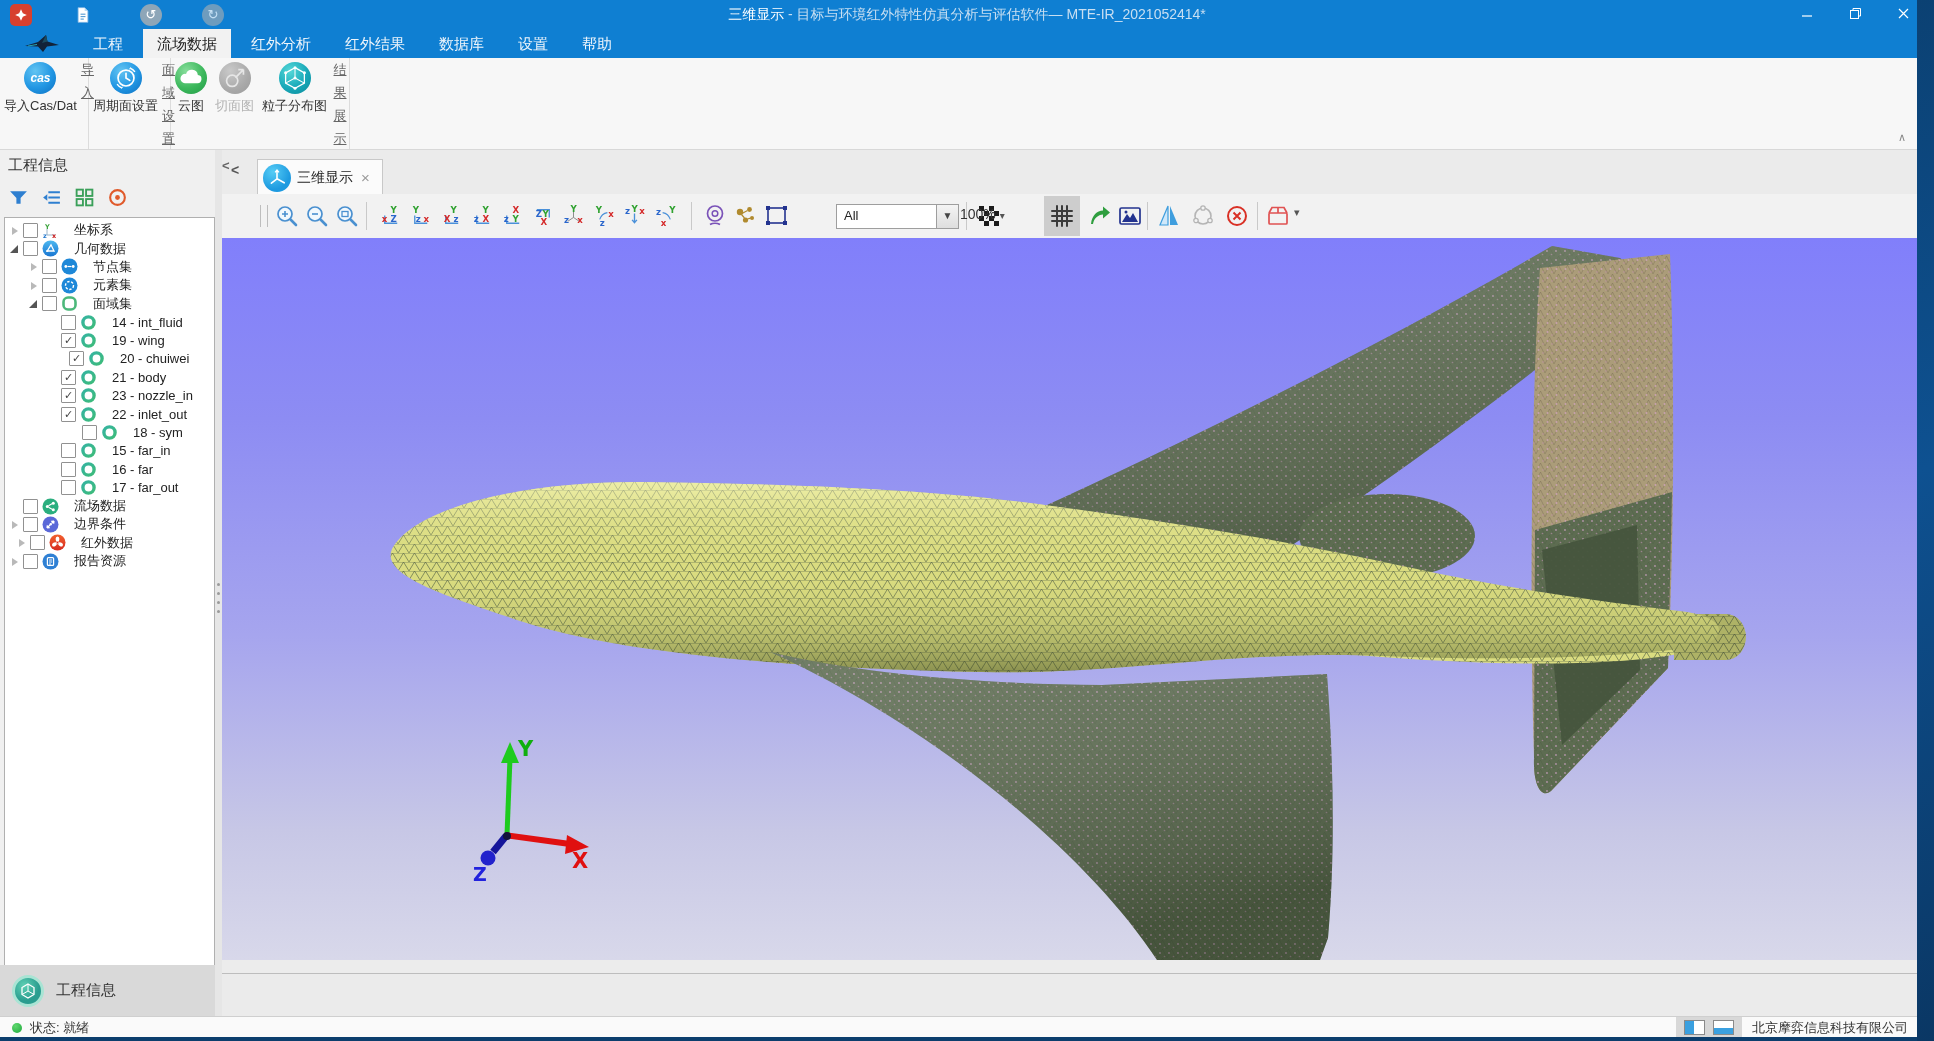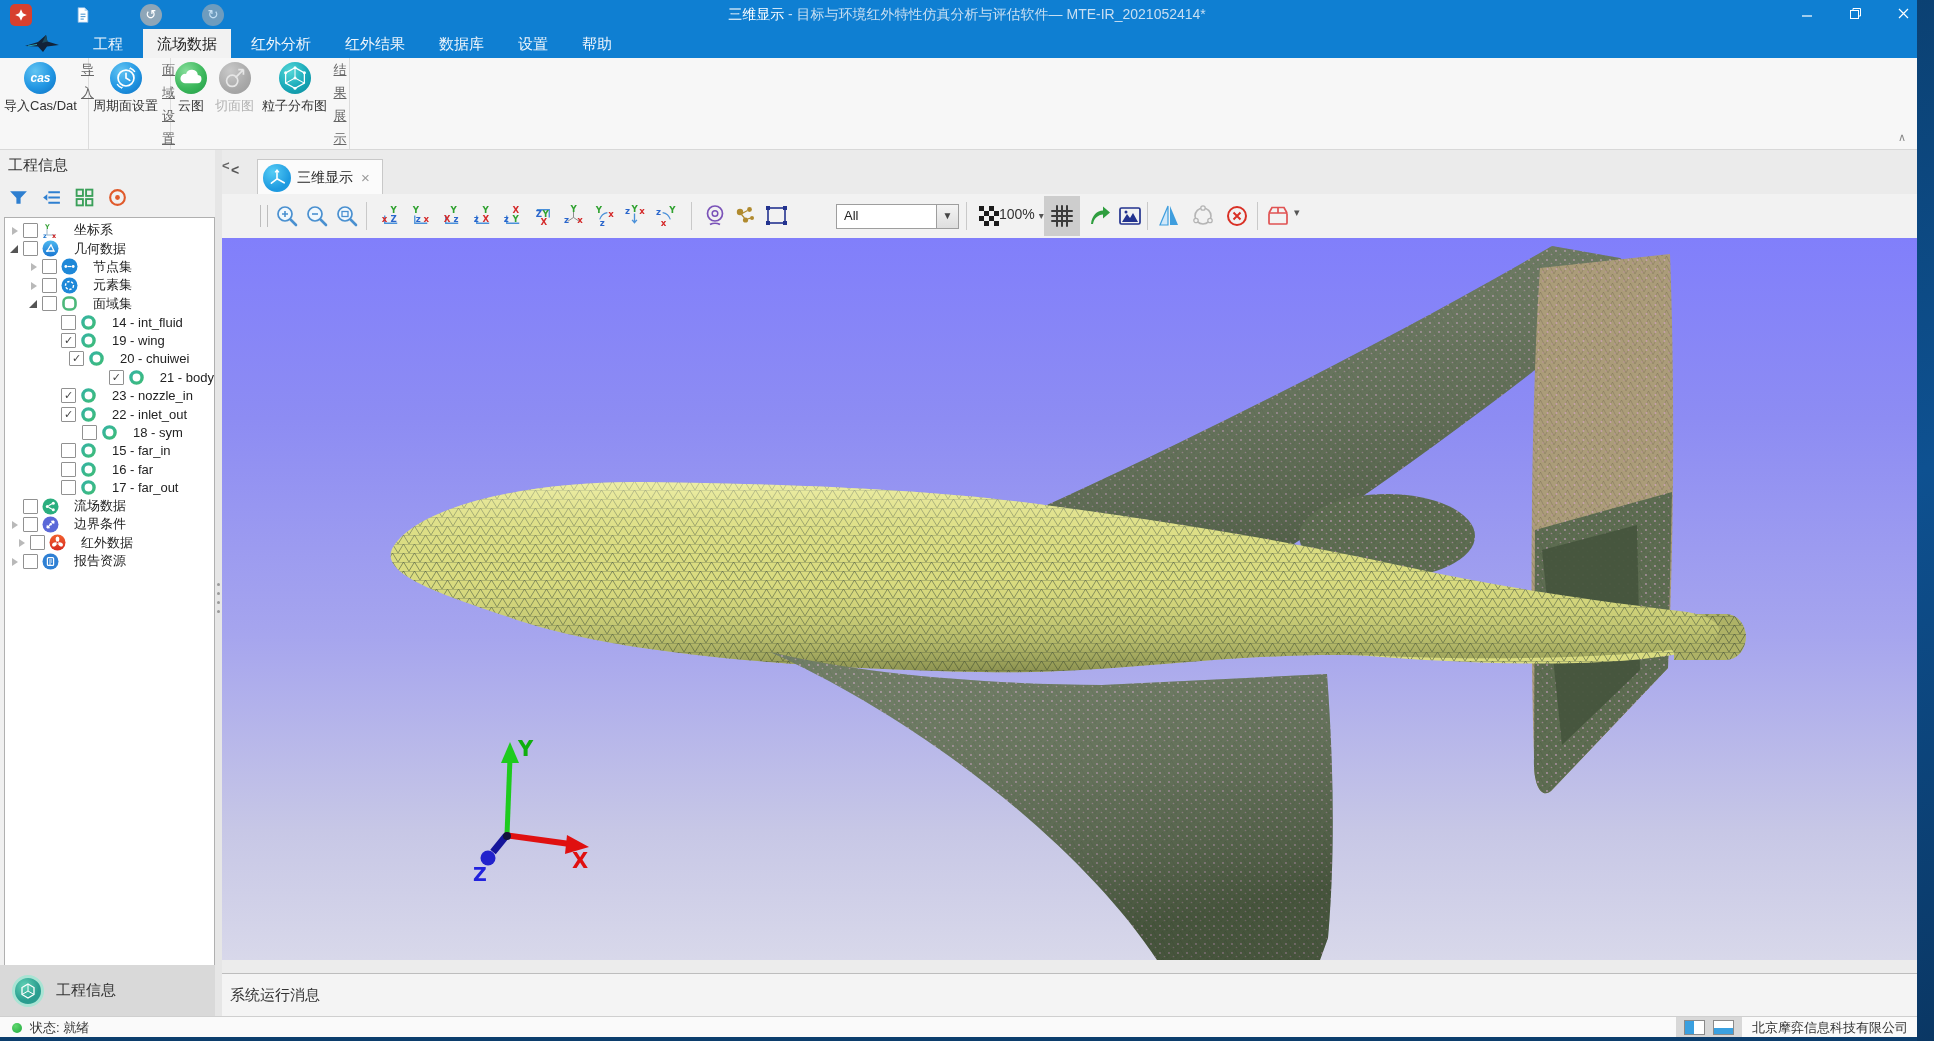--- a/index.html
+++ b/index.html
@@ -100,21 +100,21 @@
   .vtb .handle{position:absolute;top:11px;width:6px;height:22px;border-left:1.5px solid #bdbdbd;border-right:1.5px solid #bdbdbd;}
   .vico{position:absolute;top:10px;width:25px;height:25px;}
   .vico svg{width:25px;height:25px;display:block;}
   .vt{font-family:"DejaVu Sans",sans-serif;font-size:9px;font-weight:bold;}
   .vg{fill:#2fa12f;} .vr{fill:#d42a2a;} .vb{fill:#2a66cc;}
   .vfr{stroke:#4a90d9;fill:none;stroke-width:1.4px;}
   .combo{position:absolute;left:614px;top:10px;width:121px;height:23px;background:#fff;border:1px solid #9e9e9e;display:flex;}
   .combo .cval{flex:1;font-size:13px;color:#222;line-height:22px;padding-left:7px;}
   .combo .cbtn{width:21px;background:linear-gradient(#f4f4f4,#dedede);border-left:1px solid #9e9e9e;
        color:#444;font-size:10px;text-align:center;line-height:21px;}
-  .pct{position:absolute;left:777px;top:12px;font-size:14px;color:#333;}
+  .pct{position:absolute;left:738px;top:12px;font-size:14px;color:#333;}
   .pct .c{font-size:10px;color:#555;}
   .gridbtn{position:absolute;left:822px;top:2px;width:36px;height:40px;background:#cdcdcd;display:flex;align-items:center;justify-content:center;}
   .gridbtn svg{width:26px;height:26px;}
   .boxcaret{position:absolute;left:1072px;top:12px;color:#555;font-size:11px;}
 
   .viewport{position:absolute;left:0;top:88px;width:1695px;height:735px;
       background:#ececec;border-bottom:1px solid #bdbdbd;}
   .vp-canvas{position:absolute;left:0;top:0;width:1695px;height:722px;
       background:linear-gradient(180deg,#817ffb 0%,#8d8cf3 25%,#a6a5ee 55%,#c7c7e6 82%,#d8d8ea 100%);}
   .vp-canvas svg{position:absolute;left:0;top:0;width:1695px;height:722px;}
@@ -411,21 +411,21 @@
                   <linearGradient id="tgr" x1="0" y1="0" x2="1" y2="1">
                     <stop offset="0" stop-color="#35b4a0"></stop>
                     <stop offset="1" stop-color="#3dbb7a"></stop>
                   </linearGradient>
                 </defs>
                 <circle cx="8.5" cy="8.5" r="5.6" fill="none" stroke="url(#tgr)" stroke-width="3.4"></circle>
               </svg>
             </span>
             <span class="tlabel">20 - chuiwei</span>
           </div>
-          <div class="tree-row" style="padding-left: 41px; justify-content: flex-end;">
+          <div class="tree-row" style="padding-left: 41px;">
             <span class="exp "></span>
             <span class="cb on"></span>
             <span class="ticon">
               <svg viewBox="0 0 17 17">
                 <defs>
                   <linearGradient id="tgr" x1="0" y1="0" x2="1" y2="1">
                     <stop offset="0" stop-color="#35b4a0"></stop>
                     <stop offset="1" stop-color="#3dbb7a"></stop>
                   </linearGradient>
                 </defs>
@@ -907,23 +907,20 @@
             <text x="350" y="630" fill="#e01010" font-size="21" font-weight="bold">X</text>
             <line x1="284" y1="598" x2="271" y2="614" stroke="#15159a" stroke-width="7"></line>
             <circle cx="266" cy="620" r="7.5" fill="#2222cc"></circle>
             <text x="251" y="643" fill="#2222dd" font-size="19" font-weight="bold">Z</text>
             <circle cx="285" cy="598" r="4" fill="#14143a"></circle>
           </g>
         </svg>
       </div>
     </div>
 
-    <div class="msgpanel">
-      <span class="mlabel">系统运行消息</span>
-    </div>
   </div>
 
   <div class="statusbar">
     <div class="st-left">
       <span class="st-dot"></span>
       <span class="st-text">状态: 就绪</span>
     </div>
     <div class="st-right">
       <span class="st-icons">
         <i class="li1"></i>

